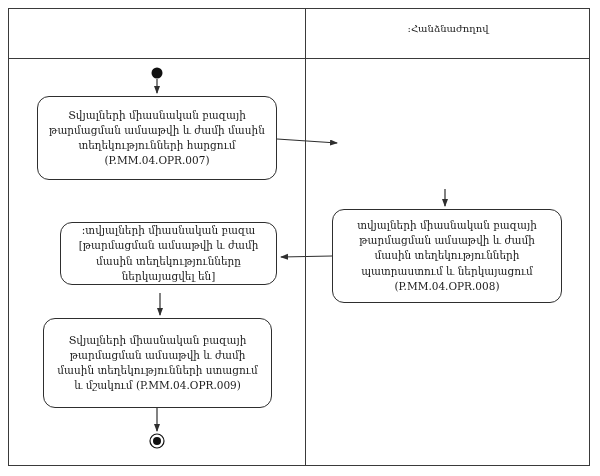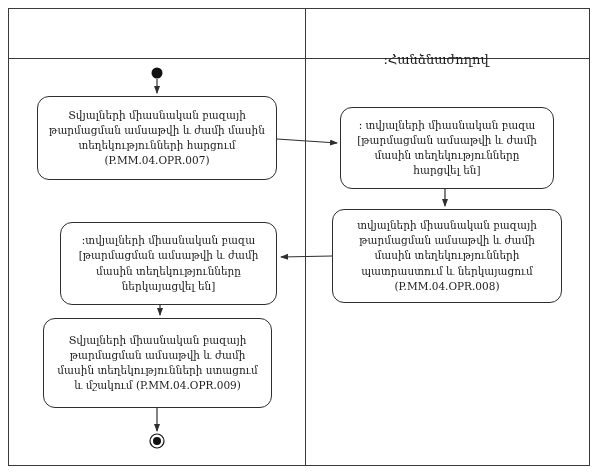--- a/index.html
+++ b/index.html
@@ -35,42 +35,41 @@
   .lane-title {
     position: absolute;
     text-align: center;
     font-size: 11px;
     line-height: 1.45;
   }
   .lane-title.left {
     left: 12px; top: 14px; width: 290px;
   }
   .lane-title.right {
-    left: 296px; top: 22px; width: 280px;
-    font-size: 13px;
-    margin-top: 29px;
+    left: 308px; top: 22px; width: 280px;
+    font-size: 10px;
   }
   .box {
     position: absolute;
     border: 1px solid #2e2e2e;
     border-radius: 12px;
     background: #ffffff;
     display: flex;
     align-items: center;
     justify-content: center;
     text-align: center;
     font-size: 10.5px;
     line-height: 1.45;
     padding: 18px 9px;
     box-sizing: border-box;
   }
   .box-l1 { left: 37px;  top: 96px;  width: 240px; height: 84px; }
   .box-r1 { left: 340px; top: 107px; width: 214px; height: 82px; }
   .box-r2 { left: 332px; top: 209px; width: 230px; height: 94px; }
-  .box-l2 { left: 60px;  top: 222px; width: 217px; height: 83px; }
+  .box-l2 { left: 60px;  top: 222px; width: 217px; height: 63px; }
   .box-l3 { left: 43px;  top: 318px; width: 229px; height: 90px; }
   svg.overlay {
     position: absolute;
     left: 0; top: 0;
     width: 600px; height: 476px;
     pointer-events: none;
   }
   svg .edge { stroke: #2e2e2e; stroke-width: 1.2; fill: none; }
 </style>
 </head>
@@ -100,21 +99,20 @@
 
   <div class="frame"></div>
   <div class="lane-divider"></div>
   <div class="header-sep"></div>
 
 
   <div class="lane-title right">:Հանձնաժողով</div>
 
   <div class="box box-l1">Տվյալների միասնական բազայի թարմացման ամսաթվի և ժամի մասին տեղեկությունների հարցում (P.MM.04.OPR.007)</div>
 
-  <div class="box box-r1">: տվյալների միասնական բազա [թարմացման ամսաթվի և ժամի մասին տեղեկությունները հարցվել են]</div>
 
   <div class="box box-r2">տվյալների միասնական բազայի թարմացման ամսաթվի և ժամի մասին տեղեկությունների պատրաստում և ներկայացում (P.MM.04.OPR.008)</div>
 
   <div class="box box-l2">:տվյալների միասնական բազա [թարմացման ամսաթվի և ժամի մասին տեղեկությունները ներկայացվել են]</div>
 
   <div class="box box-l3">Տվյալների միասնական բազայի թարմացման ամսաթվի և ժամի մասին տեղեկությունների ստացում և մշակում (P.MM.04.OPR.009)</div>
 
 </div>
 
 </body></html>

